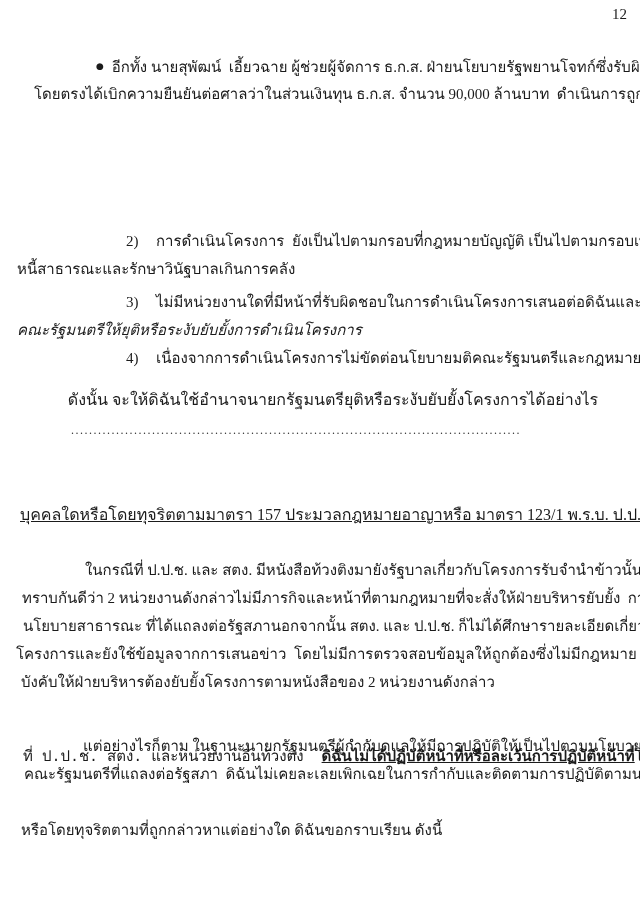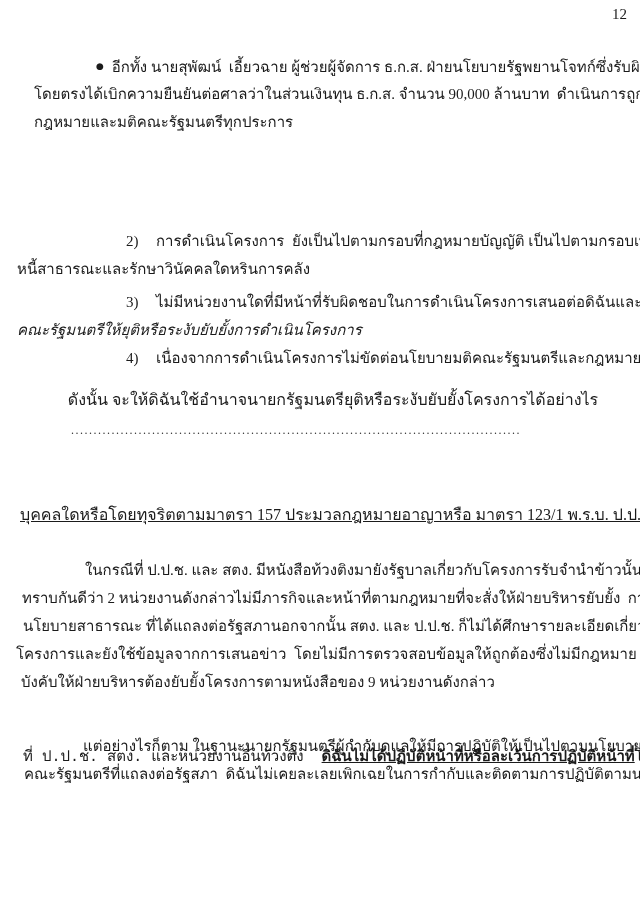--- a/index.html
+++ b/index.html
@@ -60,41 +60,41 @@
 </style>
 </head>
 <body>
 
 <div class="page">
 
   <div class="pagenum">12</div>
 
   <div class="line" style="top:53px; left:83px;"><span class="bullet-glyph">●</span><span>อีกทั้ง นายสุพัฒน์  เอี้ยวฉาย ผู้ช่วยผู้จัดการ ธ.ก.ส. ฝ่ายนโยบายรัฐพยานโจทก์ซึ่งรับผิดชอบ</span></div>
   <div class="line" style="top:81px; left:21px;">โดยตรงได้เบิกความยืนยันต่อศาลว่าในส่วนเงินทุน ธ.ก.ส. จำนวน 90,000 ล้านบาท  ดำเนินการถูกต้องตาม</div>
-  <div class="line" style="top:109px; left:21px;">กฎหมายและมติคณะรัฐมนตรีทุกประการ</div>
 
 
 
   <div class="line" style="top:228px; left:113px;"><span class="num">2)</span><span>การดำเนินโครงการ  ยังเป็นไปตามกรอบที่กฎหมายบัญญัติ เป็นไปตามกรอบเพดาน</span></div>
-  <div class="line" style="top:256px; left:4px;">หนี้สาธารณะและรักษาวินัคคลใดหรินการคลัง</div>
+  <div class="line" style="top:256px; left:4px;">หนี้สาธารณะและรักษาวินัฐบาลเกินการคลัง</div>
 
   <div class="line" style="top:289px; left:113px;"><span class="num">3)</span><span>ไม่มีหน่วยงานใดที่มีหน้าที่รับผิดชอบในการดำเนินโครงการเสนอต่อดิฉันและ</span></div>
   <div class="line" style="top:317px; left:4px;font-style:italic;">คณะรัฐมนตรีให้ยุติหรือระงับยับยั้งการดำเนินโครงการ</div>
 
   <div class="line" style="top:345px; left:113px;"><span class="num">4)</span><span>เนื่องจากการดำเนินโครงการไม่ขัดต่อนโยบายมติคณะรัฐมนตรีและกฎหมาย</span></div>
 
   <div class="line bold-big center" style="top:387px;">ดังนั้น จะให้ดิฉันใช้อำนาจนายกรัฐมนตรียุติหรือระงับยับยั้งโครงการได้อย่างไร</div>
 
   <div class="dotted" style="top:423px;">......................................................................................................................................................</div>
 
   <div class="line bold-big underline" style="top:502px; left:7px;">บุคคลใดหรือโดยทุจริตตามมาตรา 157 ประมวลกฎหมายอาญาหรือ มาตรา 123/1 พ.ร.บ. ป.ป.ช.</div>
 
   <div class="line" style="top:557px; left:72px;">ในกรณีที่ ป.ป.ช. และ สตง. มีหนังสือท้วงติงมายังรัฐบาลเกี่ยวกับโครงการรับจำนำข้าวนั้น เป็นที่</div>
   <div class="line" style="top:585px; left:9px;">ทราบกันดีว่า 2 หน่วยงานดังกล่าวไม่มีภารกิจและหน้าที่ตามกฎหมายที่จะสั่งให้ฝ่ายบริหารยับยั้ง  การดำเนิน</div>
   <div class="line" style="top:613px; left:10px;">นโยบายสาธารณะ ที่ได้แถลงต่อรัฐสภานอกจากนั้น สตง. และ ป.ป.ช. ก็ไม่ได้ศึกษารายละเอียดเกี่ยวกับ</div>
   <div class="line" style="top:641px; left:3px;">โครงการและยังใช้ข้อมูลจากการเสนอข่าว  โดยไม่มีการตรวจสอบข้อมูลให้ถูกต้องซึ่งไม่มีกฎหมาย   ใด ๆ</div>
-  <div class="line" style="top:669px; left:8px;">บังคับให้ฝ่ายบริหารต้องยับยั้งโครงการตามหนังสือของ 9 หน่วยงานดังกล่าว</div>
+  <div class="line" style="top:669px; left:8px;">บังคับให้ฝ่ายบริหารต้องยับยั้งโครงการตามหนังสือของ 2 หน่วยงานดังกล่าว</div>
 
   <div class="line" style="top:733px; left:70px;">แต่อย่างไรก็ตาม ในฐานะนายกรัฐมนตรีผู้กำกับดูแลให้มีการปฏิบัติให้เป็นไปตามนโยบายของ</div>
   <div class="line" style="top:761px; left:11px;">คณะรัฐมนตรีที่แถลงต่อรัฐสภา  ดิฉันไม่เคยละเลยเพิกเฉยในการกำกับและติดตามการปฏิบัติตามนโยบาย</div>
   <div class="line" style="top:745px; left:10px;font-family:Liberation Mono, monospace;"><span>ที่ ป.ป.ช. สตง. และหน่วยงานอื่นท้วงติง  </span><span class="bold underline">ดิฉันไม่ได้ปฏิบัติหน้าที่หรือละเว้นการปฏิบัติหน้าที่</span><span>โดยมิชอบ</span></div>
+  <div class="line" style="top:817px; left:8px;">หรือโดยทุจริตตามที่ถูกกล่าวหาแต่อย่างใด ดิฉันขอกราบเรียน ดังนี้</div>
 
 </div>
 
 </body></html>

